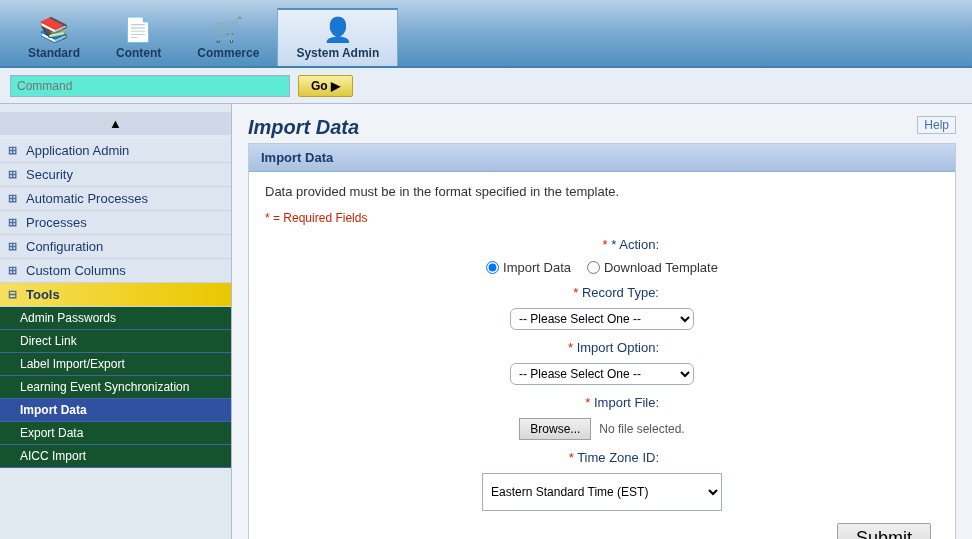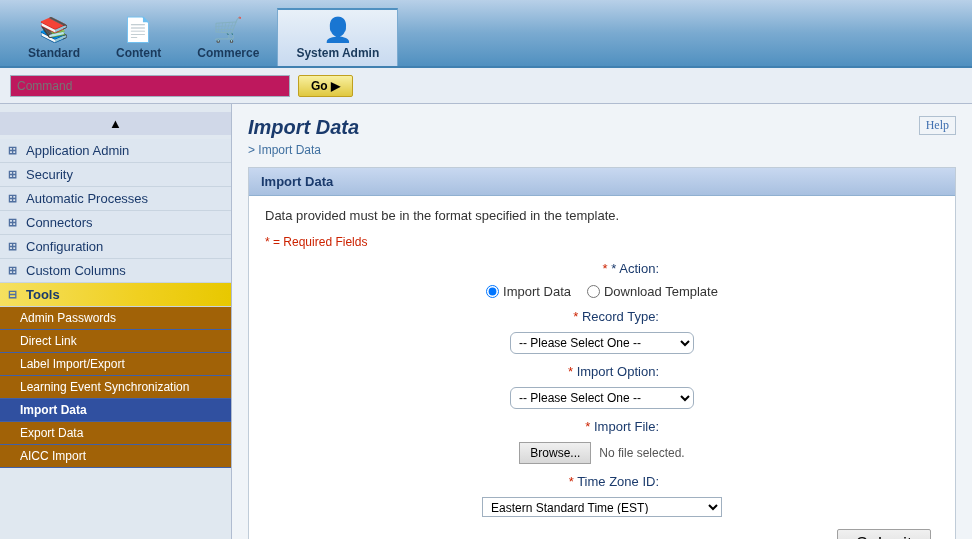--- a/index.html
+++ b/index.html
@@ -49,21 +49,21 @@
       gap: 8px;
       border-bottom: 1px solid #b0bcd0;
       height: 36px;
     }
     .command-input {
       width: 280px;
       height: 22px;
       border: 1px solid #a0b0c0;
       padding: 2px 6px;
       font-size: 12px;
-      background: #be185d;
+      background: #5eead4;
     }
     .go-button {
       background: linear-gradient(to bottom, #f8f0a0 0%, #e0c840 100%);
       border: 1px solid #c0a020;
       padding: 2px 12px;
       font-size: 12px;
       font-weight: bold;
       cursor: pointer;
       height: 22px;
       border-radius: 2px;
@@ -112,21 +112,21 @@
     .sidebar-section.active {
       background: linear-gradient(to right, #f5e060 0%, #f0d020 60%, #e8c800 100%);
       color: #1a3a6c;
       font-weight: bold;
     }
     .sidebar-sub-item {
       padding: 4px 8px 4px 20px;
       cursor: pointer;
       color: #1a3a7c;
       font-size: 12px;
-      background: #a16207;
+      background: #14532d;
       color: white;
       border-bottom: 1px solid #4060a8;
     }
     .sidebar-sub-item.selected {
       background: #3050a0;
       font-weight: bold;
     }
 
     
     .content-area {
@@ -148,21 +148,20 @@
       font-weight: bold;
       color: #1a3a6c;
       font-style: italic;
     }
     .help-link {
       color: #4070b0;
       font-size: 12px;
       border: 1px solid #b0c0d0;
       padding: 1px 6px;
       cursor: pointer;
-      font-family: Liberation Serif, serif;
     }
     .breadcrumb {
       font-size: 12px;
       color: #4070a0;
       margin-bottom: 10px;
     }
 
     
     .form-card {
       background: white;
@@ -271,21 +270,21 @@
       border-radius: 2px;
     }
 
     
     .timezone-select {
       width: 240px;
       padding: 2px 4px;
       border: 1px solid #a0b0c0;
       background: white;
       font-size: 12px;
-      height: 20px;
+      height: 38px;
       cursor: pointer;
     }
   </style>
 </head>
 <body>
 
 <div class="top-nav">
   <div class="nav-item">
     <span class="nav-icon">📚</span>
     <span>Standard</span>
@@ -321,21 +320,21 @@
     <div class="sidebar-section">
       <span class="expand-icon">⊞</span>
       <span>Security</span>
     </div>
     <div class="sidebar-section">
       <span class="expand-icon">⊞</span>
       <span>Automatic Processes</span>
     </div>
     <div class="sidebar-section">
       <span class="expand-icon">⊞</span>
-      <span>Connectors</span>
+      <span>Processes</span>
     </div>
     <div class="sidebar-section">
       <span class="expand-icon">⊞</span>
       <span>Configuration</span>
     </div>
     <div class="sidebar-section">
       <span class="expand-icon">⊞</span>
       <span>Custom Columns</span>
     </div>
     <div class="sidebar-section active">
@@ -366,21 +365,20 @@
     </div>
   </div>
 
   <div class="content-area">
 
     <div class="page-title-bar">
       <h1 class="page-title">Import Data</h1>
       <a class="help-link">Help</a>
     </div>
 
-    <div class="breadcrumb">&gt; Import Data</div>
 
     <div class="form-card">
       <div class="form-card-header">Import Data</div>
       <div class="form-card-body">
         <p class="form-description">Data provided must be in the format specified in the template.</p>
         <p class="required-note">
           <span class="required-star">*</span>
           <span> = Required Fields</span>
         </p>
 

